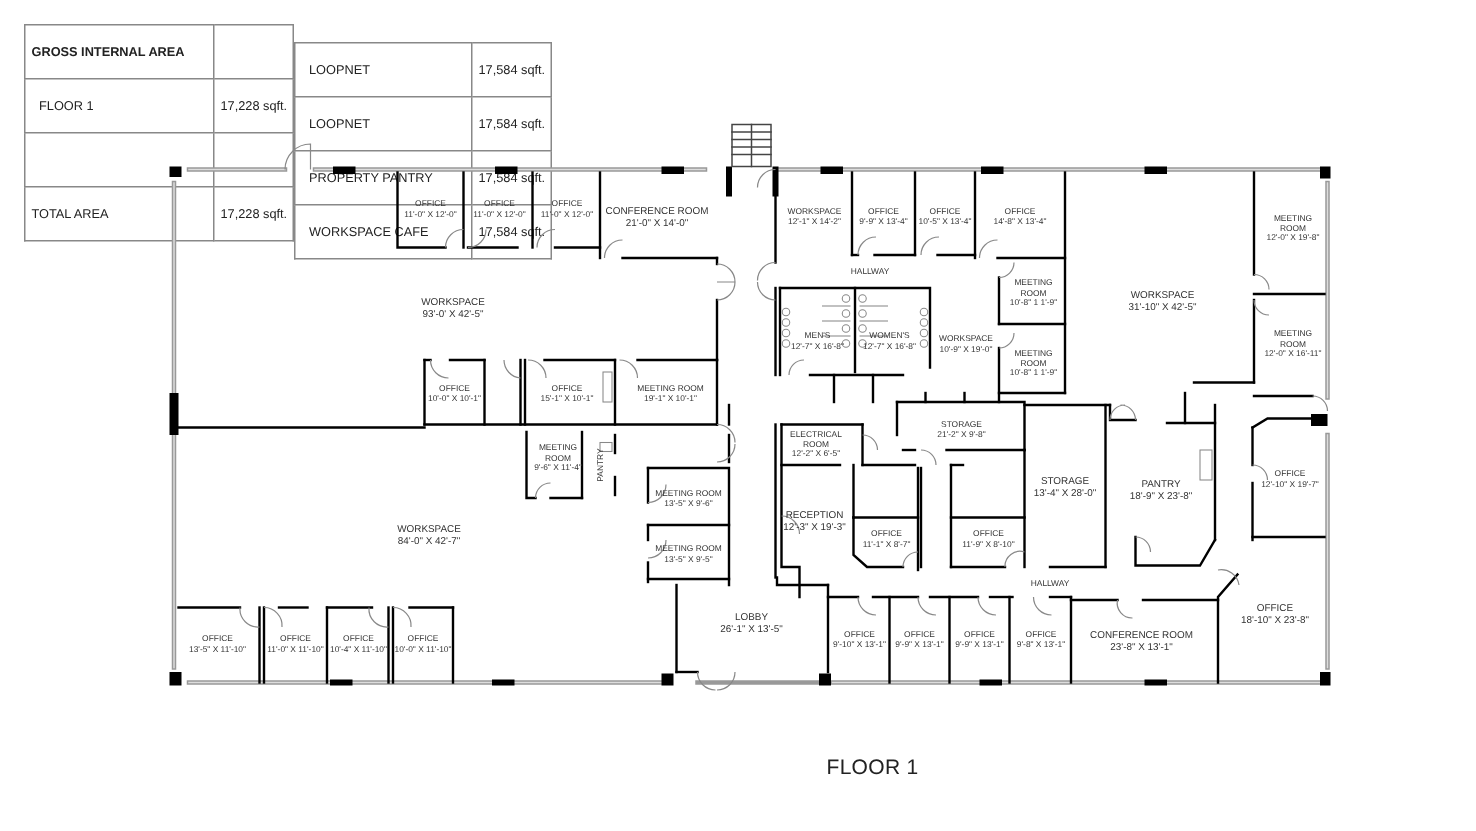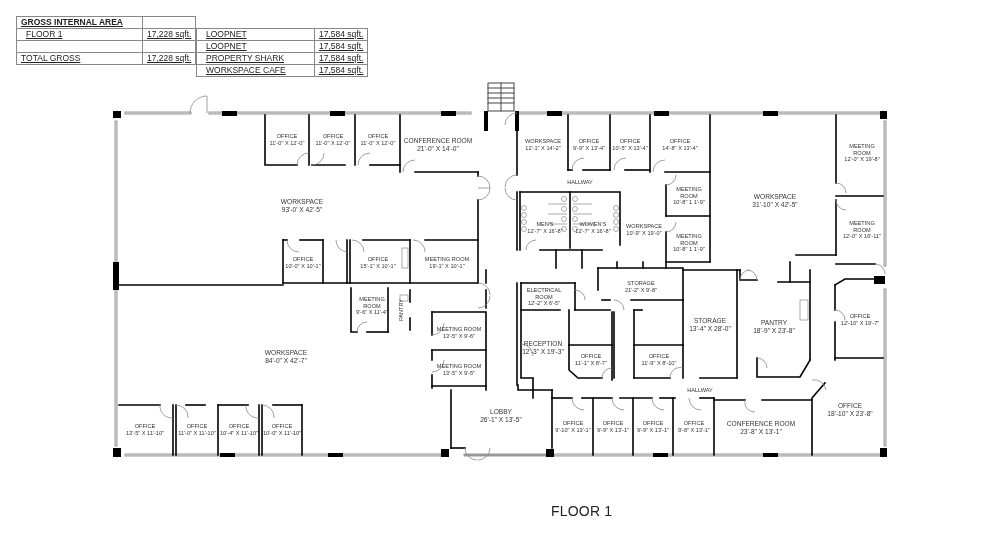--- a/index.html
+++ b/index.html
@@ -1,18 +1,18 @@
 <!DOCTYPE html>
 <html><head>
 <meta charset="utf-8">
 <style>
   html,body{margin:0;padding:0;background:#fff;}
   body{width:984px;height:554px;position:relative;overflow:hidden;font-family:"Liberation Sans",sans-serif;color:#222;}
   .areatable{position:absolute;border-collapse:collapse;font-size:8.5px;color:#222;}
-  .areatable td{border:1px solid #888;padding:0 4px;height:11px;line-height:11px;white-space:nowrap;text-decoration:underline;}
+  .areatable td{border:1px solid #888;padding:12px 4px;height:11px;line-height:11px;white-space:nowrap;}
   .areatable .lbl{width:112px;}
   .areatable .val{width:42px;}
   .areatable .bold{font-weight:bold;}
   .areatable .indent{padding-left:9px;}
   #t1{left:16px;top:16px;}
   #t2{left:196px;top:28px;}
   #t2 .lbl{width:104px;}
   #t2 .val{width:42px;}
   svg#plan{position:absolute;left:0;top:0;}
   .room{position:absolute;text-align:center;font-size:5.6px;line-height:6.6px;color:#333;transform:translate(-50%,-50%);white-space:nowrap;}
@@ -31,38 +31,38 @@
   </tr>
   <tr>
     <td class="lbl indent">FLOOR 1</td>
     <td class="val">17,228 sqft.</td>
   </tr>
   <tr>
     <td class="lbl"></td>
     <td class="val"></td>
   </tr>
   <tr>
-    <td class="lbl">TOTAL GROSS</td>
+    <td class="lbl">TOTAL AREA</td>
     <td class="val">17,228 sqft.</td>
   </tr>
 </tbody>
   </table>
 
 <table id="t2" class="areatable">
   <tbody>
       <tr>
     <td class="lbl indent">LOOPNET</td>
     <td class="val">17,584 sqft.</td>
   </tr>
   <tr>
     <td class="lbl indent">LOOPNET</td>
     <td class="val">17,584 sqft.</td>
   </tr>
   <tr>
-    <td class="lbl indent">PROPERTY SHARK</td>
+    <td class="lbl indent">PROPERTY PANTRY</td>
     <td class="val">17,584 sqft.</td>
   </tr>
   <tr>
     <td class="lbl indent">WORKSPACE CAFE</td>
     <td class="val">17,584 sqft.</td>
   </tr>
 </tbody>
   </table>
 
 <svg id="plan" width="984" height="554" viewBox="0 0 984 554">

